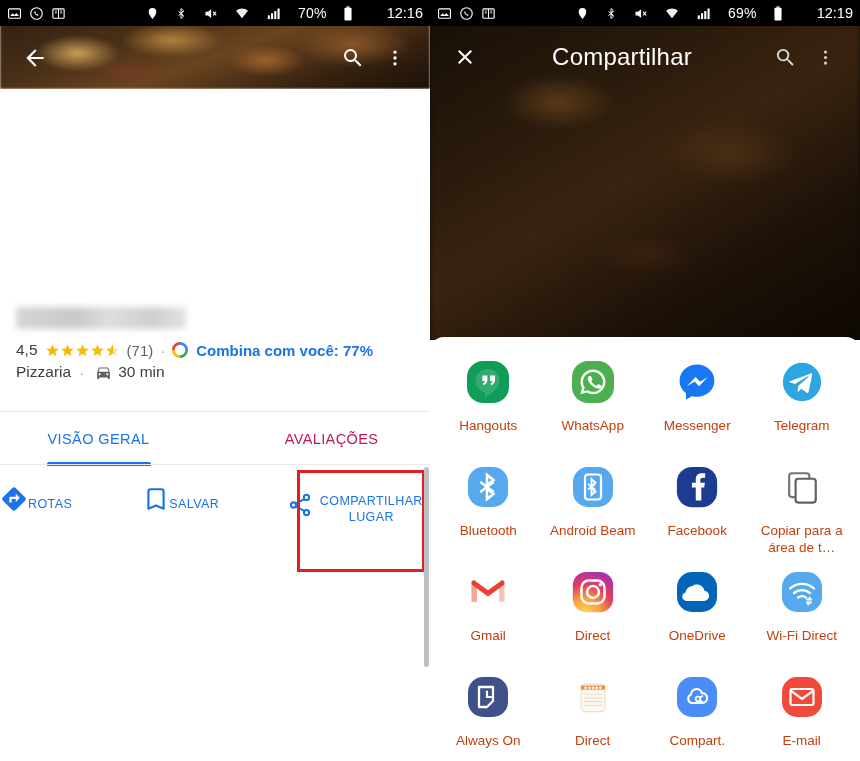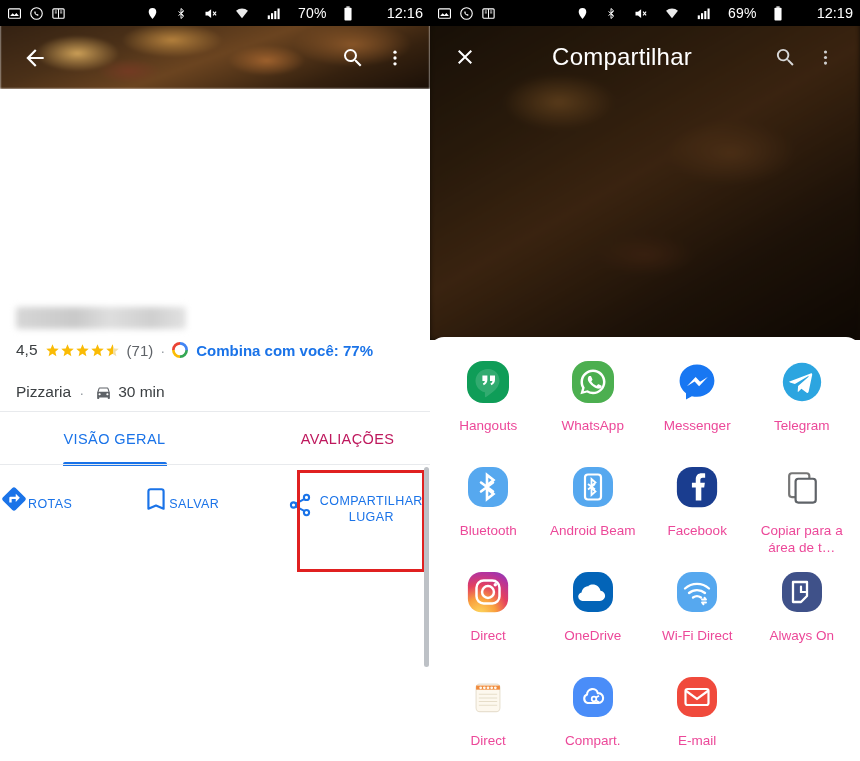--- a/index.html
+++ b/index.html
@@ -53,28 +53,28 @@
   .rating-row { display:flex; align-items:center; font-size:15.5px; color:#3c4043; gap:4px;
                 white-space:nowrap; }
   .rating-num { font-size:15.5px; color:#3c4043; }
   .stars { display:inline-flex; align-items:center; gap:0px; margin:0 3px; }
   .star { width:15px; height:15px; }
   .rev-count { color:#5f6368; font-size:15px; }
   .dot-sep { color:#9aa0a6; margin:0 3px; font-size:15px; }
   .match-link { color:#1a73e8; font-weight:bold; font-size:15px; }
   .g-circle { width:16px; height:16px; margin-right:4px; }
 
-  .cat-row { margin-top:24px; display:flex; align-items:center; font-size:15.5px;
+  .cat-row { margin-top:4px; display:flex; align-items:center; font-size:15.5px;
              color:#3c4043; gap:5px; }
   .car-ico { width:17px; height:17px; margin:0 1px 0 3px; }
 
   .hr-line { position:absolute; left:0; top:322px; width:430px; height:1px; background:#e8eaed; }
 
   
-  .tabs { position:absolute; top:323px; left:16px; width:430px; height:54px;
+  .tabs { position:absolute; top:323px; left:0; width:430px; height:54px;
           display:flex; align-items:center; background:#fff;gap:36px; }
   .tab { flex:1; text-align:center; font-size:14.5px; letter-spacing:.4px;
          color:#be185d; position:relative; height:54px; display:flex;
          align-items:center; justify-content:center; }
   .tab.active { color:#1a73e8; }
   .tab.active::after { content:""; position:absolute; bottom:0; left:50%;
          transform:translateX(-50%); width:104px; height:4px; background:#1a73e8;
          border-radius:2px 2px 0 0; }
   .tabs-underline { position:absolute; top:375px; left:0; width:430px; height:1px;
          background:#e8eaed; }
@@ -111,21 +111,21 @@
   .r-title { flex:1; text-align:center; color:#fff; font-size:24px; letter-spacing:.2px;
              margin-left:-6px; }
 
   
   .sheet { position:absolute; top:337px; left:0; width:430px; height:424px;
            background:#fff; border-radius:14px 14px 0 0; z-index:10; overflow:hidden; }
   .app-grid { display:grid; grid-template-columns:repeat(4,1fr); padding:14px 6px 0 6px; }
   .app-cell { display:flex; flex-direction:column; align-items:center; height:105px; }
   .app-ico { width:50px; height:50px; display:flex; align-items:center; justify-content:center;
              margin-top:6px; }
-  .app-lbl { margin-top:10px; font-size:13.5px; color:#ec4899; text-align:center;
+  .app-lbl { margin-top:10px; font-size:13.5px; color:#c2410c; text-align:center;
              line-height:17px; max-width:96px; }
 </style>
 </head>
 <body>
 
 <div id="root">
 
   <div class="panel panel-left">
 
     <div class="hero">
@@ -424,20 +424,32 @@
         <div class="app-cell">
           <span class="app-ico">
             <svg width="44" height="44" viewBox="0 0 48 48">
                 <rect x="10" y="9" width="22" height="26" rx="3" fill="none" stroke="#767676" stroke-width="2.4"></rect>
                 <rect x="17" y="15" width="22" height="26" rx="3" fill="#fff" stroke="#5f6368" stroke-width="2.4"></rect>
               </svg>
           </span>
           <span class="app-lbl">Copiar para a área de t…</span>
         </div>
 
+        <div class="app-cell">
+          <span class="app-ico">
+            <svg width="44" height="44" viewBox="0 0 48 48">
+                <path d="M6 13.5v21h6V19l12 9 12-9v15.5h6v-21c0-1.9-2.2-3-3.7-1.9L24 22 9.7 11.6C8.2 10.5 6 11.6 6 13.5z" fill="#fff"></path>
+                <path d="M6 13.5v21h6V19l-6-5.5z" fill="#e94235" opacity=".25"></path>
+                <path d="M6 13.5C6 11.6 8.2 10.5 9.7 11.6L24 22l14.3-10.4c1.5-1.1 3.7 0 3.7 1.9v2.2L24 29 6 15.7v-2.2z" fill="#ea4335"></path>
+                <path d="M6 15.7L24 29 42 15.7v18.8h-6V19l-12 9-12-9v15.5H6V15.7z" fill="#fff" opacity=".0"></path>
+                <path d="M11.8 18.8V34.5H6V15.7l5.8 3.1zM36.2 18.8V34.5H42V15.7l-5.8 3.1z" fill="#e8523f" opacity=".35"></path>
+              </svg>
+          </span>
+          <span class="app-lbl">Gmail</span>
+        </div>
 
         <div class="app-cell">
           <span class="app-ico">
             <svg width="46" height="46" viewBox="0 0 48 48">
               <defs>
                   <radialGradient id="iggrad" cx="30%" cy="105%" r="130%">
                 <stop offset="0%" stop-color="#fdd85d"></stop>
                     <stop offset="30%" stop-color="#f9a03e"></stop>
                 <stop offset="55%" stop-color="#e4405f"></stop>
                     <stop offset="80%" stop-color="#b233a0"></stop>

